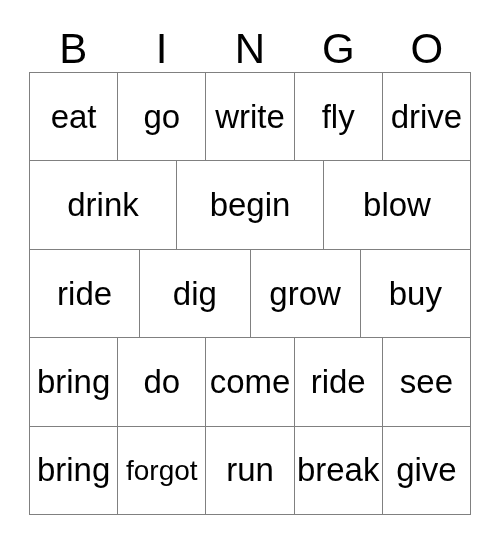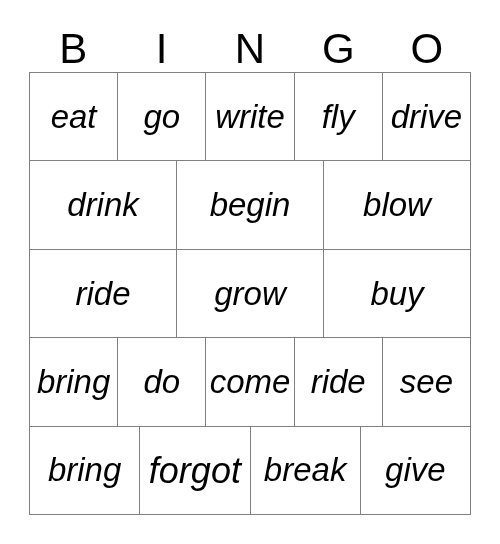--- a/index.html
+++ b/index.html
@@ -70,25 +70,24 @@
     justify-content: center;
     background: #ffffff;
     overflow: hidden;
   }
   .cell-text {
     font-size: 33px;
     line-height: 36px;
     white-space: nowrap;
     color: #000000;
     text-align: center;
-    font-style: italic;
   }
   
   .cell-text.shrink {
-    font-size: 36px;
+    font-size: 28px;
     line-height: 31px;
   }
 </style>
 </head>
 <body>
 
 <div class="card">
 
   <div class="header-row">
     <div class="header-cell">B</div>
@@ -128,20 +127,23 @@
       <div class="cell">
           <span class="cell-text">blow</span>
         </div>
     </div>
 
     <div class="grid-row">
       <div class="cell">
           <span class="cell-text">ride</span>
         </div>
       <div class="cell">
+          <span class="cell-text">dig</span>
+        </div>
+      <div class="cell">
           <span class="cell-text">grow</span>
         </div>
       <div class="cell">
           <span class="cell-text">buy</span>
         </div>
     </div>
 
     <div class="grid-row">
       <div class="cell">
           <span class="cell-text">bring</span>
@@ -161,20 +163,23 @@
     </div>
 
     <div class="grid-row">
       <div class="cell">
           <span class="cell-text">bring</span>
         </div>
       <div class="cell">
           <span class="cell-text shrink">forgot</span>
         </div>
       <div class="cell">
+          <span class="cell-text">run</span>
+        </div>
+      <div class="cell">
           <span class="cell-text">break</span>
         </div>
       <div class="cell">
           <span class="cell-text">give</span>
         </div>
     </div>
 
   </div>
 </div>
 

